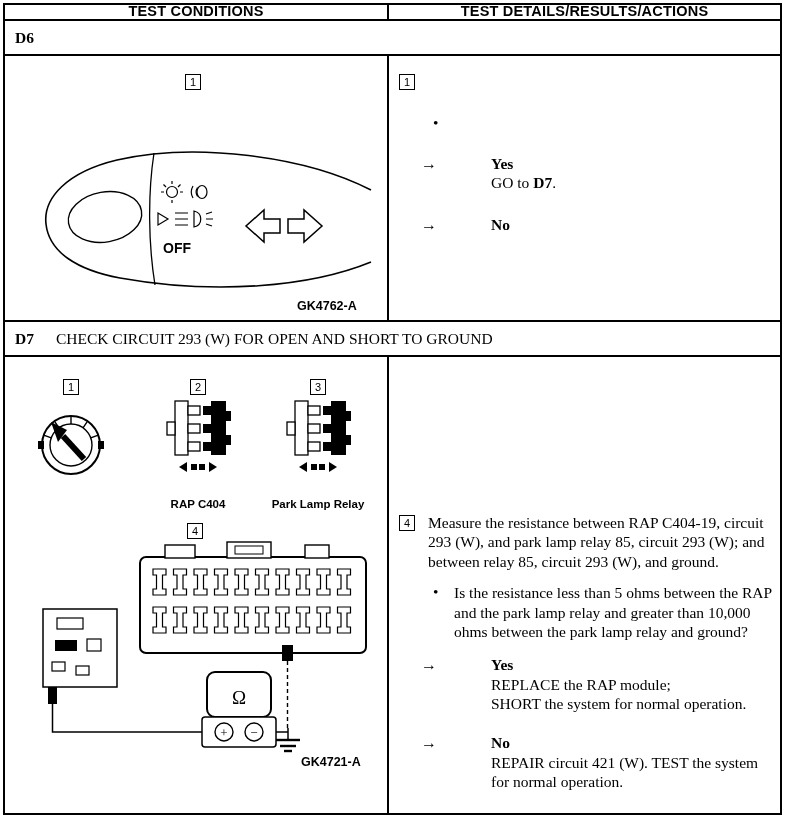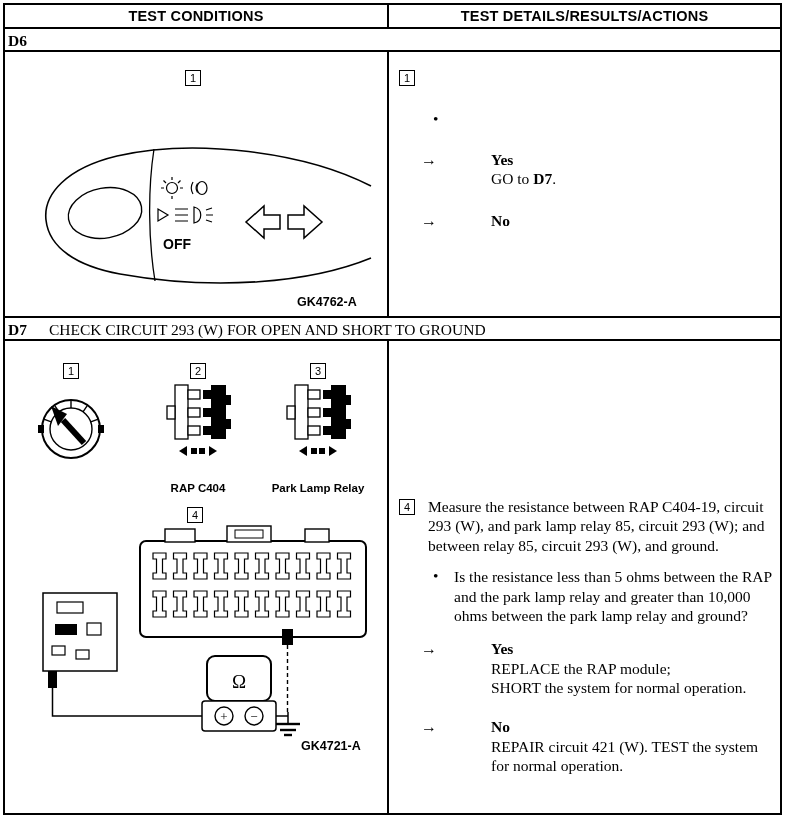--- a/index.html
+++ b/index.html
@@ -1,27 +1,27 @@
 <!DOCTYPE html>
 <html><head>
 <meta charset="utf-8">
 <style>
   * { margin:0; padding:0; box-sizing:border-box; }
   html,body { background:#ffffff; }
   body { font-family:"Liberation Serif", serif; color:#000; padding:3px; }
   .page { width:779px; height:812px; background:#fff; border:2px solid #000; display:flex; flex-direction:column; overflow:hidden; }
 
-  .hdr { display:flex; border-bottom:2px solid #000; height:24px; flex:none; }
+  .hdr { display:flex; border-bottom:2px solid #000; height:16px; flex:none;align-items:flex-end; }
   .hdr .cell { display:flex; align-items:center; justify-content:center;
                font-family:"Liberation Sans", sans-serif; font-weight:bold; font-size:14.5px; letter-spacing:.2px; }
   .cl { width:384px; border-right:2px solid #000; flex:none; }
   .cr { flex:1; }
 
-  .sect { border-bottom:2px solid #000; height:23px; flex:none; display:flex; align-items:flex-end;
-          font-size:15.5px; padding-left:3px; }
+  .sect { border-bottom:2px solid #000; height:35px; flex:none; display:flex; align-items:center;
+          font-size:15.5px; padding-left:10px; }
   .sect b { margin-right:22px; font-size:15.5px; }
 
   .content { display:flex; border-bottom:2px solid #000; }
   .d6row { height:266px; flex:none; }
   .d7row { flex:1; border-bottom:none; }
 
   .figcell { width:384px; border-right:2px solid #000; position:relative; overflow:hidden; flex:none; }
   .txtcell { flex:1; padding:16px 6px 4px 10px; font-size:15.5px; overflow:hidden; }
   .d7txt { padding-top:156px; }
 

